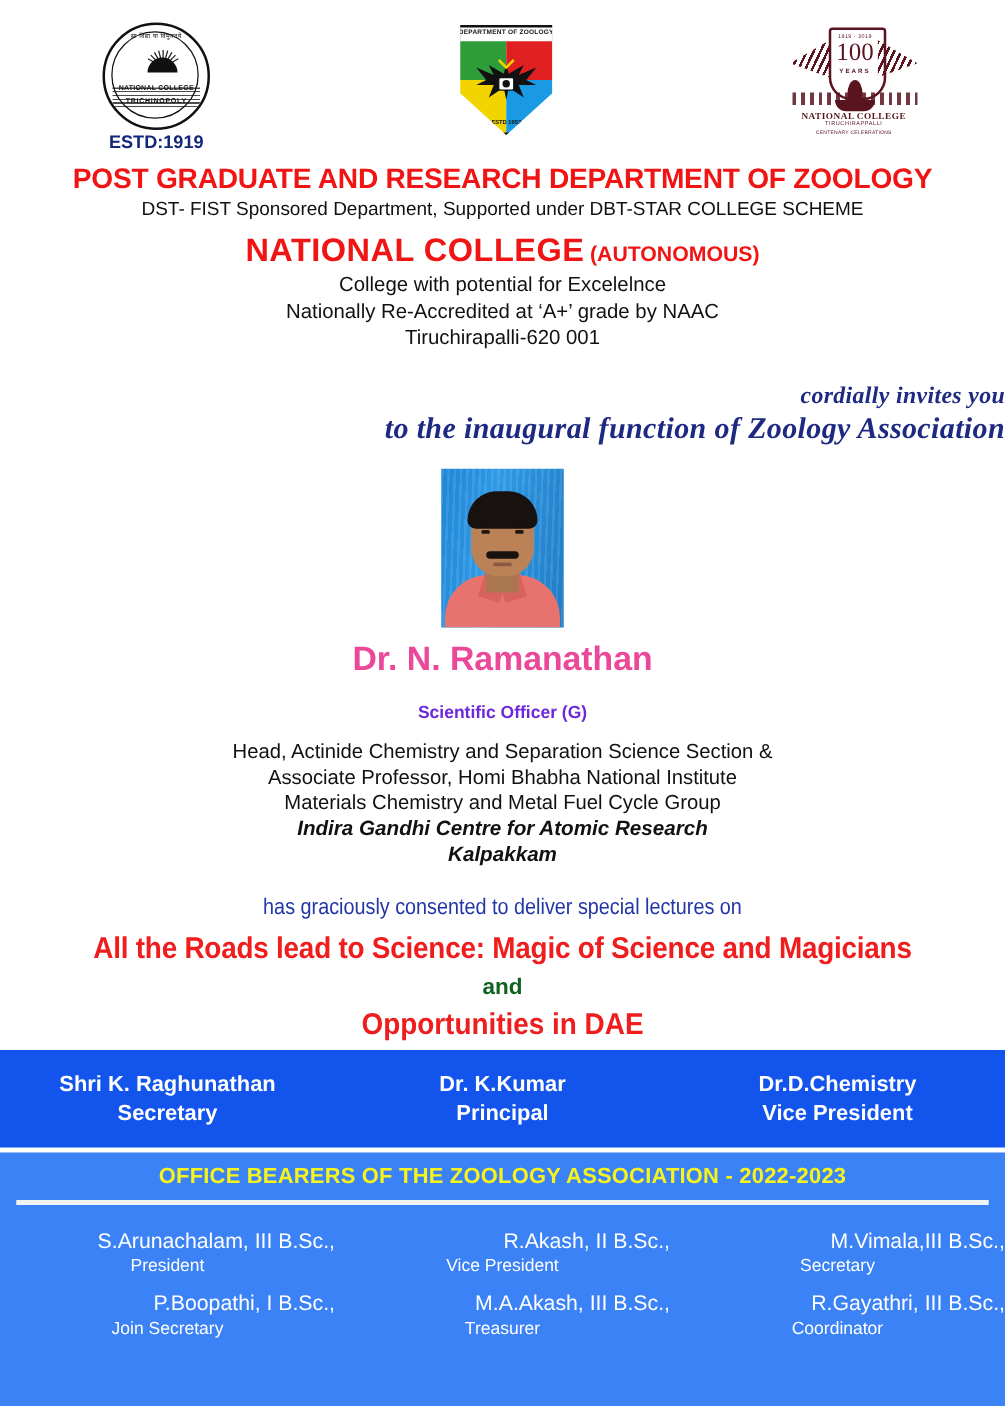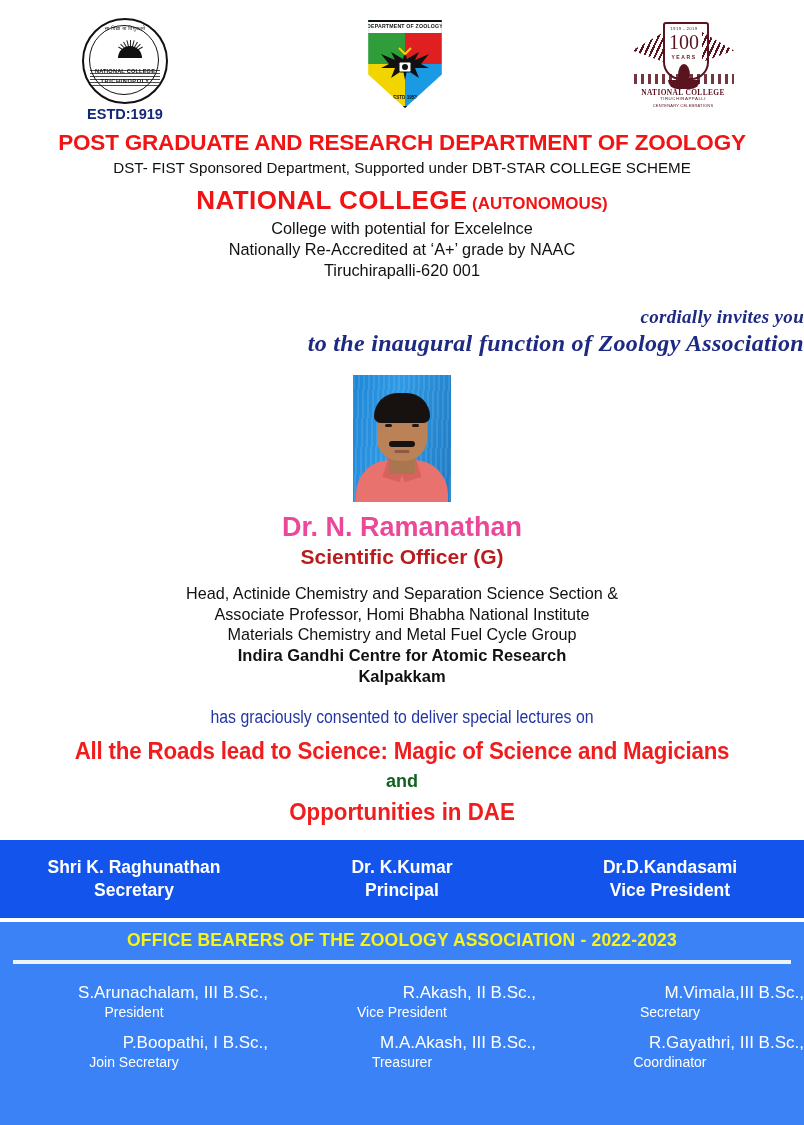--- a/index.html
+++ b/index.html
@@ -215,24 +215,24 @@
   .ph-lip{
     position:absolute;left:50%;transform:translateX(-50%);top:75px;
     width:15px;height:2.6px;background:#8c5a43;border-radius:2px;
   }
 
   
   .sp-name{
     text-align:center;color:#ec4899;font-weight:bold;font-size:27px;margin-top:10px;
   }
   .sp-role{
-    text-align:center;color:#b91c1c;font-weight:bold;font-size:21px;margin-top:2px;
+    text-align:center;color:#6d28d9;font-weight:bold;font-size:14px;margin-top:18px;
   }
   .sp-lines{text-align:center;color:#111;font-size:16.2px;line-height:20.5px;margin-top:14px;}
-  .sp-bold{text-align:center;color:#111;font-weight:bold;font-size:16.5px;line-height:21px;}
+  .sp-bold{text-align:center;color:#111;font-weight:bold;font-size:16.5px;line-height:21px;font-style:italic;}
 
   
   .consent{
     text-align:center;color:#2336a5;font-size:18px;margin-top:20px;
     font-family:"Liberation Sans Narrow","Liberation Sans",sans-serif;
     transform:scaleX(.88);
   }
   .lect1{
     text-align:center;color:#ef1d1d;font-weight:bold;font-size:24px;margin-top:9px;
     letter-spacing:-0.2px;transform:scaleX(.93);
@@ -409,21 +409,21 @@
   <div class="blue-band">
     <div class="bb-cell">
       <div>Shri K. Raghunathan</div>
       <div>Secretary</div>
     </div>
     <div class="bb-cell">
       <div>Dr. K.Kumar</div>
       <div>Principal</div>
     </div>
     <div class="bb-cell">
-      <div>Dr.D.Kandasami</div>
+      <div>Dr.D.Chemistry</div>
       <div>Vice President</div>
     </div>
   </div>
 
   <div class="teal">
     <div class="ob-title">OFFICE BEARERS OF THE ZOOLOGY ASSOCIATION  - 2022-2023</div>
     <div class="ob-rule"></div>
     <div class="ob-grid">
       <div class="ob-cell">
         <div class="ob-n">S.Arunachalam, III B.Sc.,</div>

